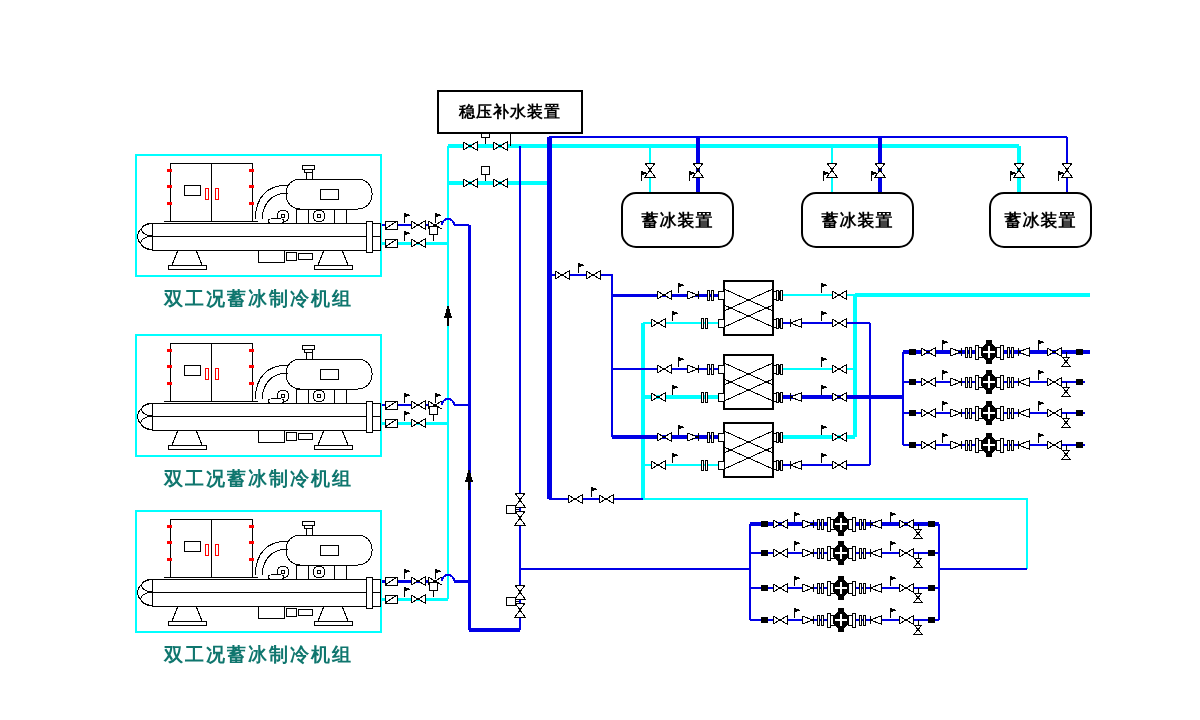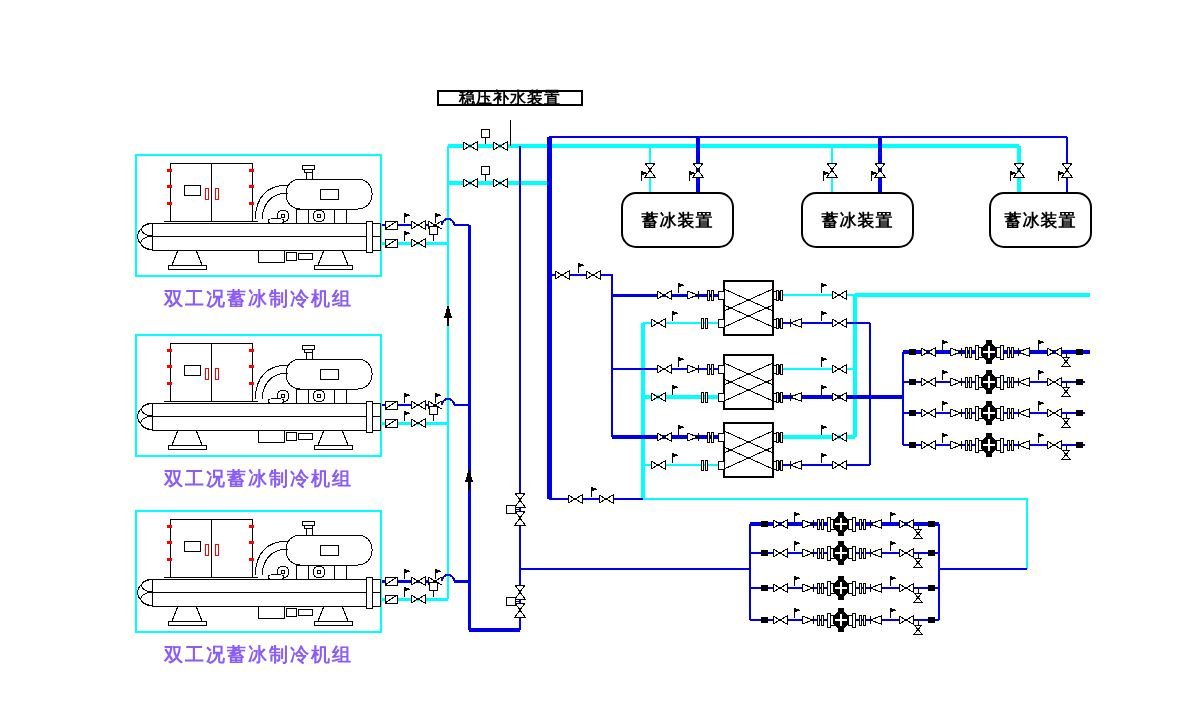--- a/index.html
+++ b/index.html
@@ -4,21 +4,21 @@
 <style>
   html,body{margin:0;padding:0;background:#ffffff;}
   .canvas{position:relative;width:1200px;height:720px;background:#fff;overflow:hidden;
           font-family:"Liberation Sans","DejaVu Sans",sans-serif;}
   #piping{position:absolute;left:0;top:0;}
   .eqbox{position:absolute;border:2px solid #000;background:#fff;display:flex;
          align-items:center;justify-content:center;font-weight:bold;color:#000;box-sizing:border-box;}
   .tankbox{font-size:17px;letter-spacing:1px;border-radius:15px;}
   .mubox{font-size:16px;letter-spacing:1px;}
   .unit-label{position:absolute;font-weight:bold;font-size:19px;letter-spacing:2px;
-              color:#8b5cf6;text-align:center;}
+              color:#0f766e;text-align:center;}
 </style>
 </head>
 <body>
 
 <div class="canvas">
   <svg id="piping" width="1200" height="720" viewBox="0 0 1200 720" shape-rendering="crispEdges">
       <polyline points="448,146 1019,146" fill="none" stroke="#00ffff" stroke-width="4"></polyline>
       <polyline points="448,183 549,183" fill="none" stroke="#00ffff" stroke-width="4"></polyline>
       <polyline points="448,146 448,599" fill="none" stroke="#00ffff" stroke-width="2"></polyline>
       <polyline points="510,120 510,146" fill="none" stroke="#000000" stroke-width="1"></polyline>
@@ -1022,21 +1022,21 @@
       <g>
         <path d="M469,468 L465,482 L473,482 Z" fill="#000"></path>
         <line x1="469" y1="482" x2="469" y2="490" stroke="#000" stroke-width="2"></line>
       </g>
       <g>
         <path d="M448,304 L444,318 L452,318 Z" fill="#000"></path>
         <line x1="448" y1="318" x2="448" y2="326" stroke="#000" stroke-width="2"></line>
       </g>
     </svg>
 
-  <div class="eqbox mubox" id="mu-box" style="left: 437px; top: 90px; width: 146px; height: 16px;">
+  <div class="eqbox mubox" id="mu-box" style="left: 437px; top: 90px; width: 146px; height: 44px;">
     <span>稳压补水装置</span>
   </div>
 
   <div class="eqbox tankbox" id="tank-1" style="left: 621px; top: 192px; width: 113px; height: 56px;">
     <span>蓄冰装置</span>
   </div>
   <div class="eqbox tankbox" id="tank-2" style="left: 801px; top: 192px; width: 113px; height: 56px;">
     <span>蓄冰装置</span>
   </div>
   <div class="eqbox tankbox" id="tank-3" style="left: 989px; top: 192px; width: 103px; height: 56px;">

